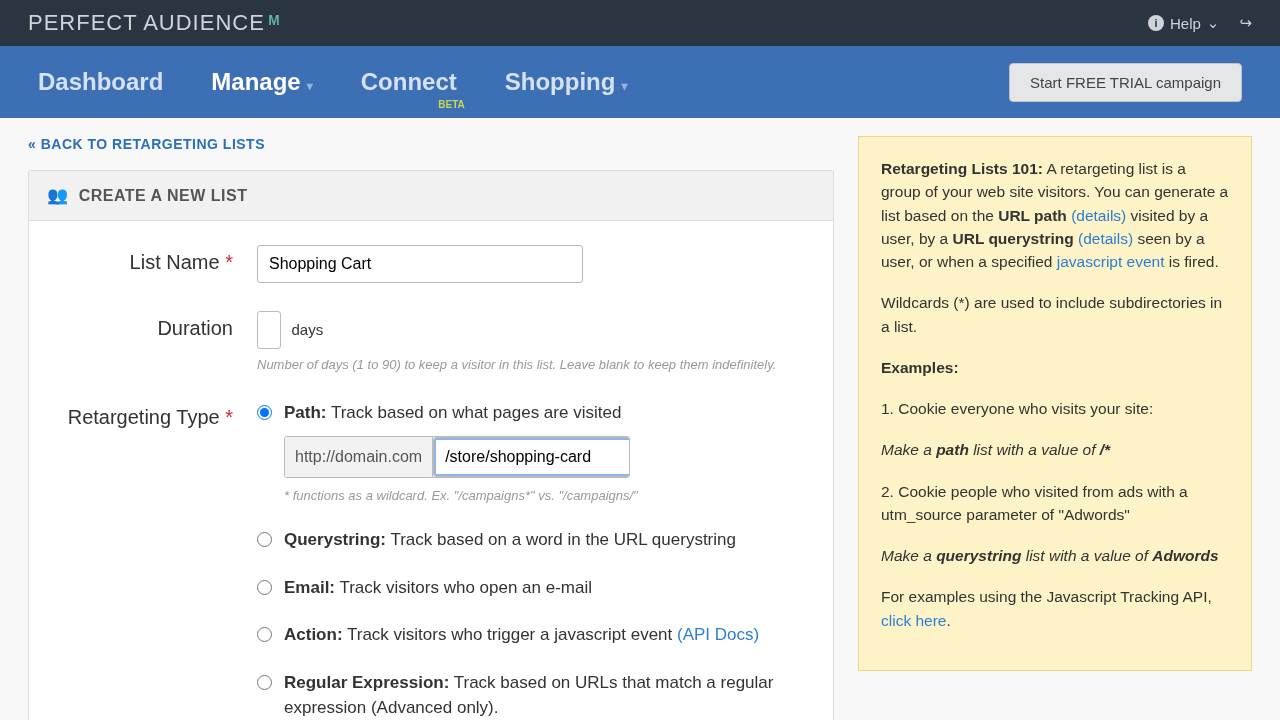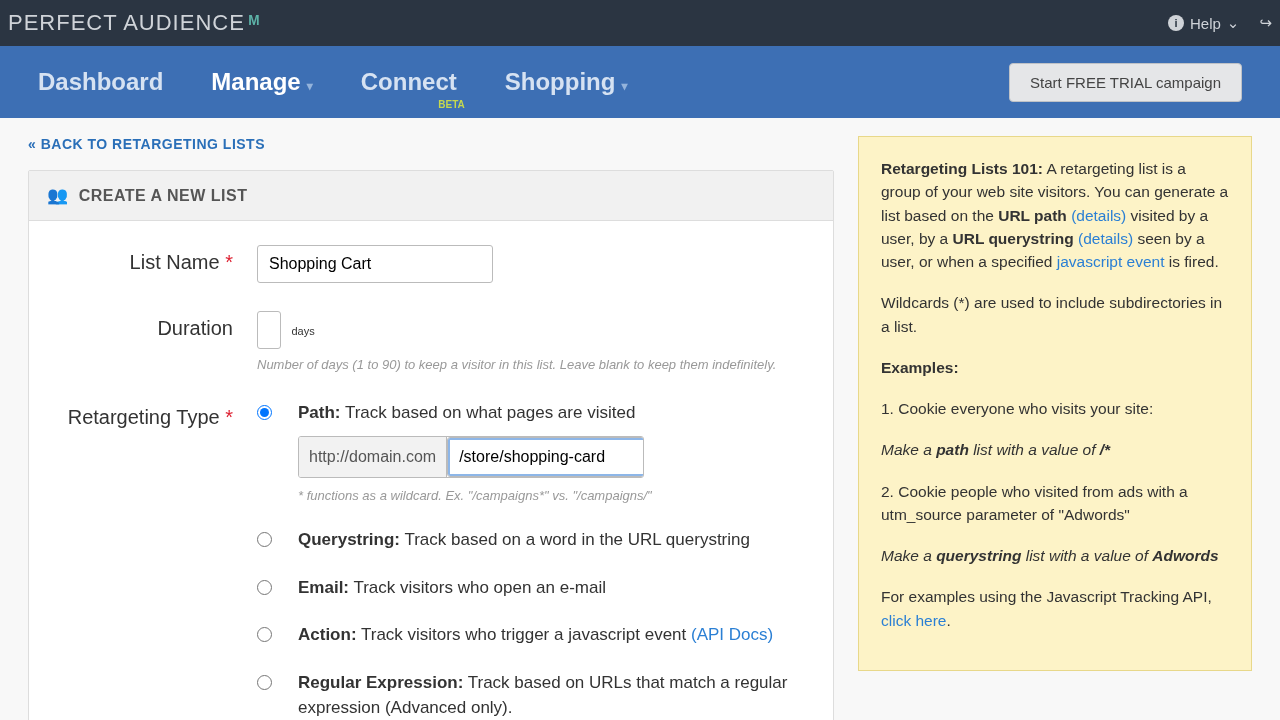--- a/index.html
+++ b/index.html
@@ -1,18 +1,18 @@
 <!DOCTYPE html>
 <html><head>
 <meta charset="utf-8">
 <style>
 * { box-sizing: border-box; margin: 0; padding: 0; }
 body { font-family: -apple-system, BlinkMacSystemFont, "Segoe UI", Arial, sans-serif; background: #f8f8f8; width: 1280px; height: 720px; overflow: hidden; }
 
-.topbar { background: #2b3542; height: 46px; display: flex; align-items: center; padding: 0 8px; }
+.topbar { background: #2b3542; height: 46px; display: flex; align-items: center; padding: 0 28px; }
 .logo { color: #cfd3d8; font-size: 22px; font-weight: 300; letter-spacing: 1px; display: flex; align-items: center; }
 .logo-mark { color: #5db3a8; font-size: 20px; margin-left: 4px; font-weight: bold; }
 .topbar-right { margin-left: auto; display: flex; align-items: center; gap: 20px; color: #cfd3d8; font-size: 15px; }
 .help-item { display: flex; align-items: center; gap: 6px; cursor: pointer; }
 .info-icon { display:inline-block; width:16px; height:16px; border-radius:50%; background:#cfd3d8; color:#2b3542; font-size:11px; font-weight:bold; text-align:center; line-height:16px; }
 
 .navbar { background: #3d6fb4; height: 72px; display: flex; align-items: center; padding: 0 38px 0 38px; }
 .nav-item { color: #d6e2f2; font-size: 24px; font-weight: 600; margin-right: 48px; cursor: pointer; position: relative; }
 .nav-item.active { color: #fff; }
 .dropdown-caret { font-size: 12px; margin-left: 6px; color: #94b3db; }
@@ -26,26 +26,26 @@
 .panel { border: 1px solid #ddd; background: #fff; border-radius: 2px; }
 .panel-header { background: #f1f1f1; border-bottom: 1px solid #ddd; padding: 14px 18px; font-weight: 600; color: #555; font-size: 16px; letter-spacing: 0.5px; display:flex; align-items:center; gap:10px; }
 .group-icon { font-size: 17px; color: #555; }
 
 .form-body { padding: 24px 28px; }
 .form-row { display: flex; margin-bottom: 28px; }
 .form-label { width: 200px; text-align: right; padding-right: 24px; font-size: 20px; color: #333; padding-top: 6px; }
 .req { color: #d23; }
 .form-field { flex: 1; }
 input[type=text] { border: 1px solid #bbb; padding: 9px 11px; font-size: 16px; border-radius: 3px; }
-.list-name-input { width: 236px; }
+.list-name-input { width: 326px; }
 .duration-input { width: 24px; }
-.days-label { font-size: 11px; color: #333; margin-left: 6px; }
+.days-label { font-size: 15px; color: #333; margin-left: 6px; }
 .hint { color: #999; font-size: 13px; margin-top: 8px; font-style: italic; }
 
-.radio-row { display: flex; align-items: flex-start; gap: 26px; margin-bottom: 22px; }
+.radio-row { display: flex; align-items: flex-start; gap: 12px; margin-bottom: 22px; }
 .radio-row input[type=radio] { margin-top: 5px; width: 15px; height: 15px; }
 .radio-content { flex: 1; font-size: 17px; color: #333; line-height: 1.5; }
 .radio-content b { font-weight: 600; }
 .path-box { margin-top: 10px; display: flex; border: 1px solid #bbb; border-radius: 3px; overflow: hidden; width: 346px; }
 .path-prefix { background: #f2f2f2; padding: 8px 10px; color: #555; font-size: 16px; border-right: 1px solid #bbb; }
 .path-input { border: none; padding: 8px 10px; font-size: 15px; flex: 1; box-shadow: inset 0 0 0 2px #8db6e8; outline: none; }
 .api-link { color: #2a7fd4; cursor: pointer; }
 
 .right-col { width: 394px; }
 .info-panel { background: #fdf3c7; border: 1px solid #e8d88a; padding: 20px 22px; font-size: 15.5px; color: #333; line-height: 1.5; }

